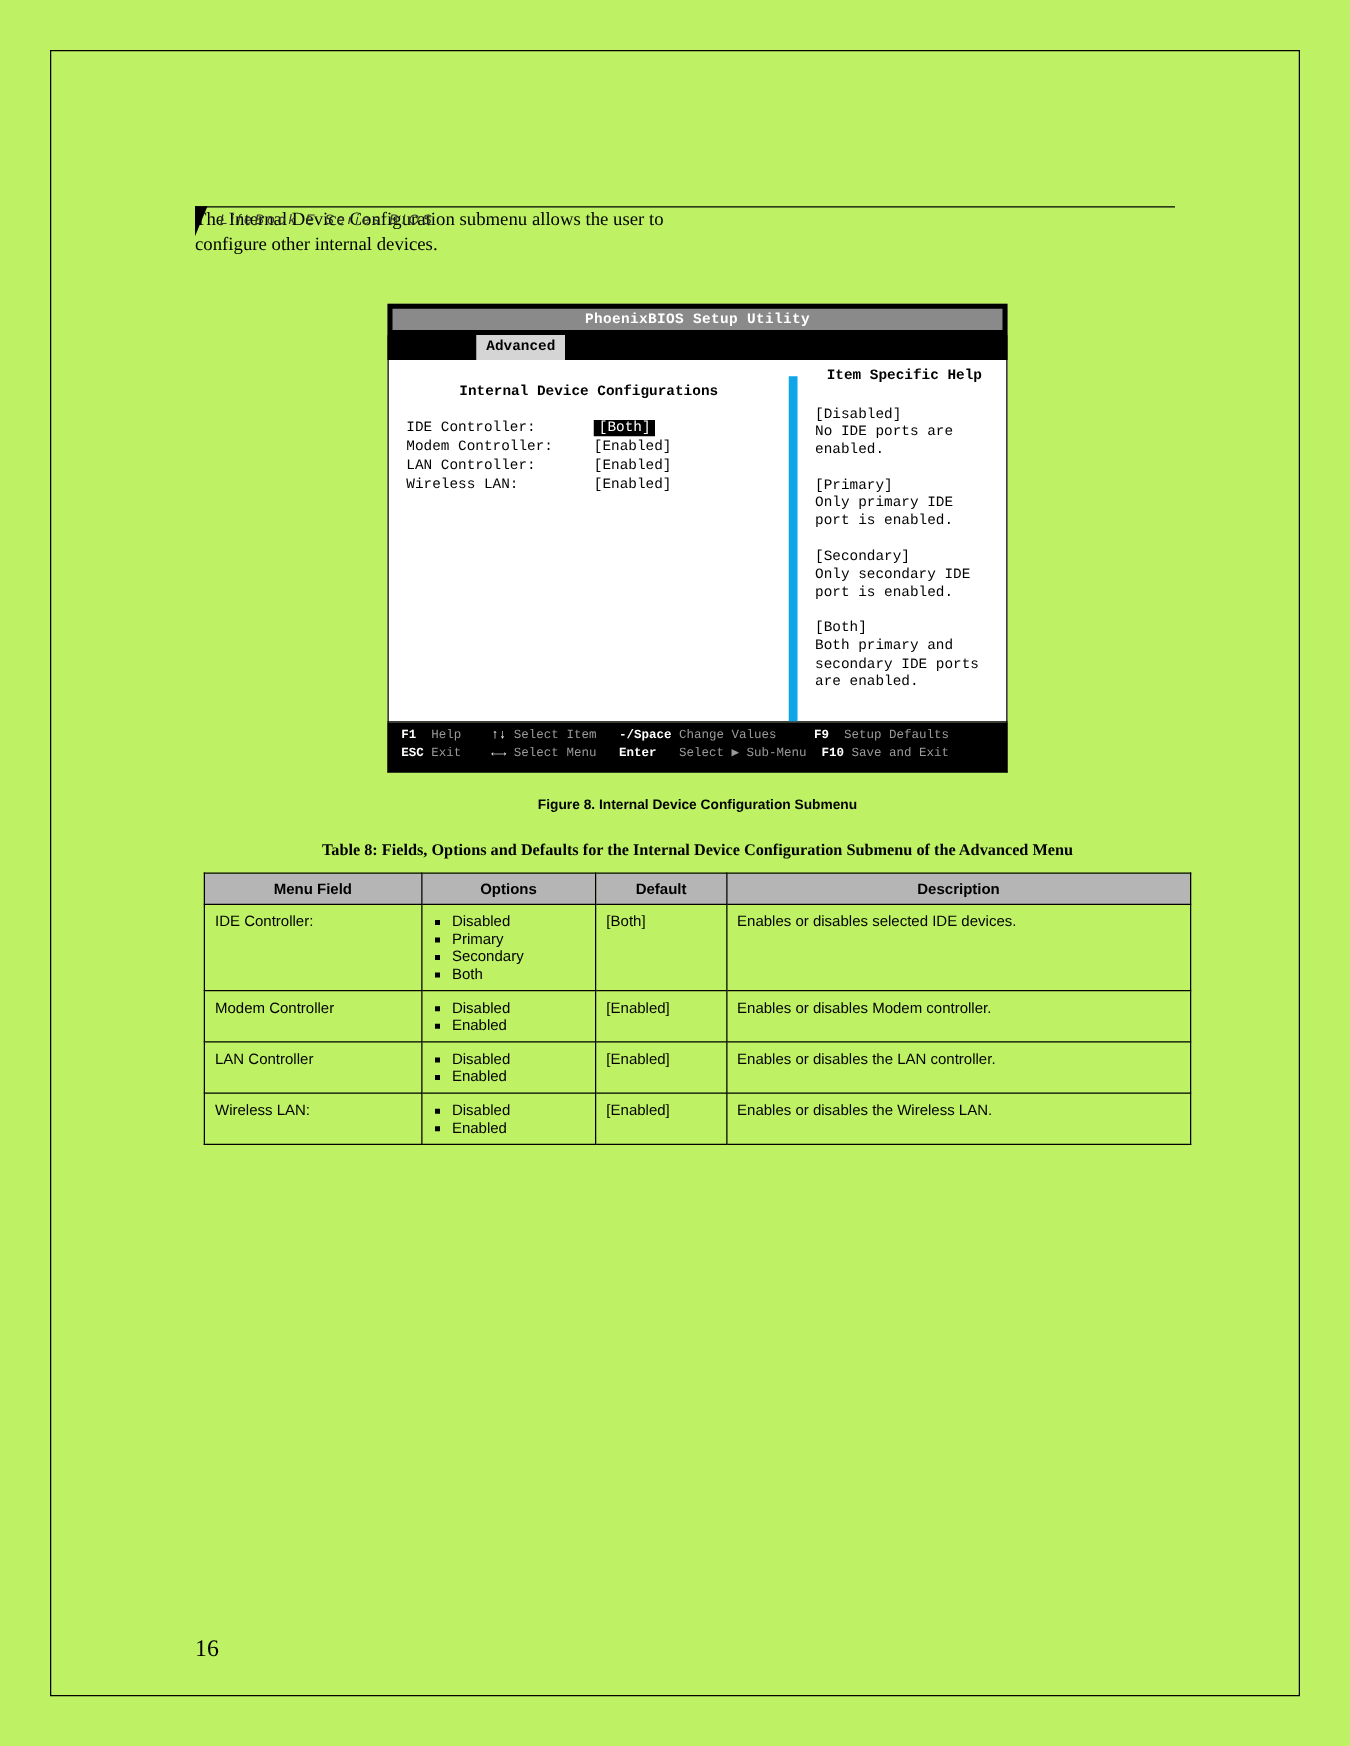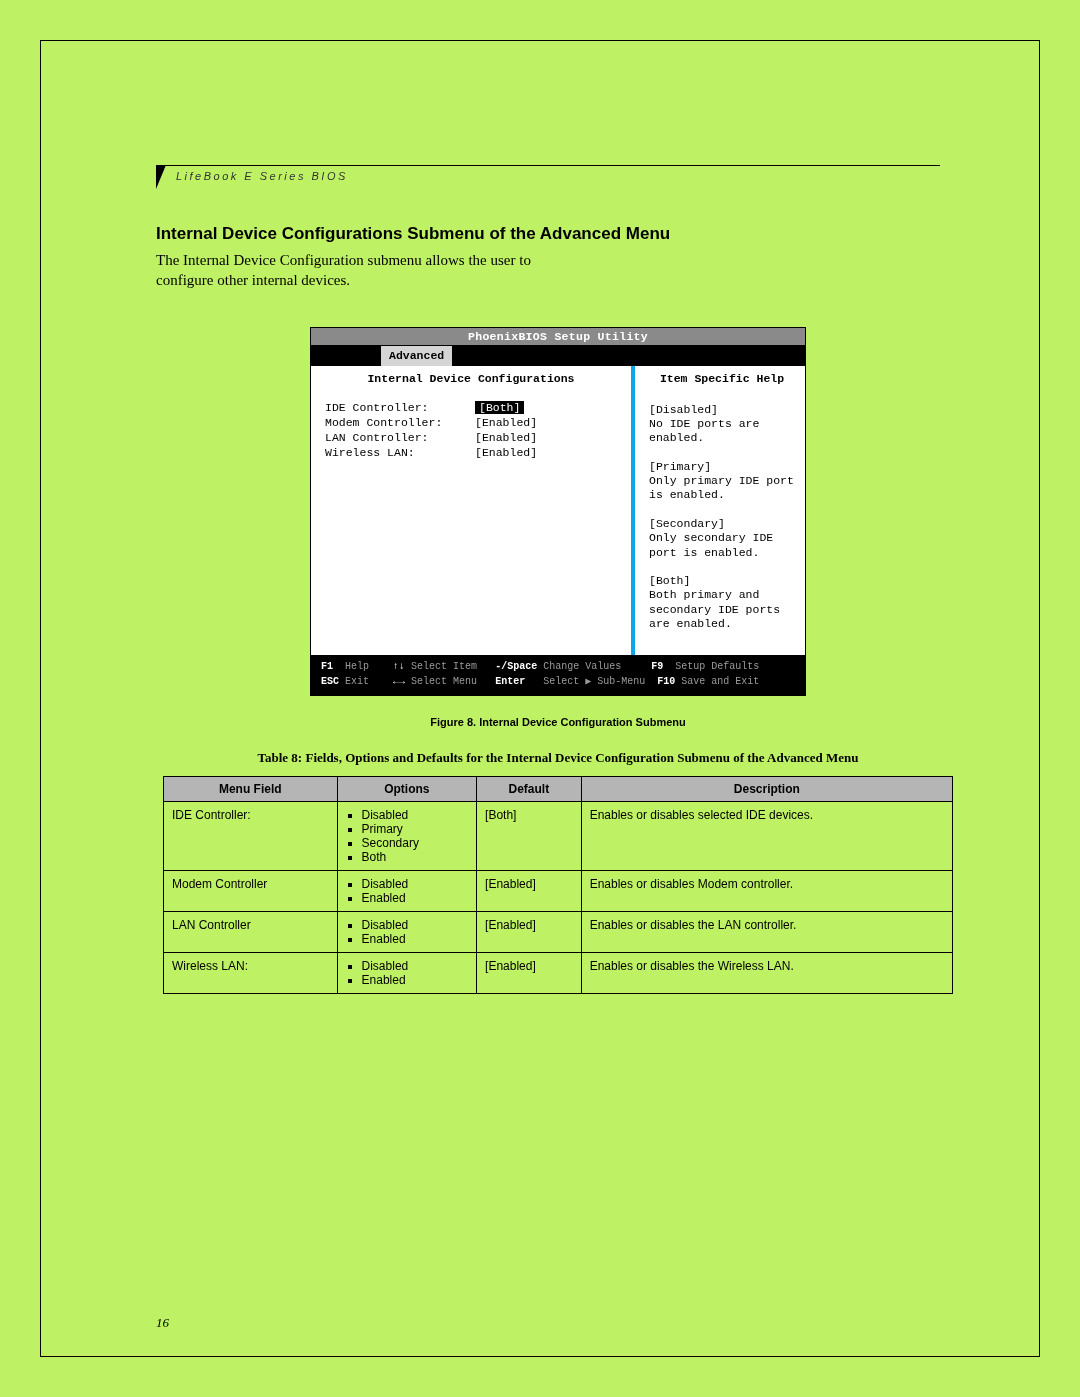--- a/index.html
+++ b/index.html
@@ -59,21 +59,21 @@
   
   .bios {
     width: 496px;
     margin: 36px auto 0 auto;
     font-family: "Courier New", monospace;
     font-size: 11.5px;
     color: #000;
   }
   .bios-top {
     background: #8a8a8a;
-    border: 1px solid #000000;
+    border: 4px solid #000000;
     text-align: center;
     color: #fff;
     font-weight: bold;
     padding: 2px 0;
     letter-spacing: 0.3px;
   }
   .bios-menubar {
     display: flex;
     background: #000;
     border-left: 1px solid #000;
@@ -92,22 +92,23 @@
     text-align: center;
   }
   .bios-body {
     display: flex;
     border: 1px solid #000;
     border-top: 0;
     background: #fff;
   }
   .bios-left {
     flex: 0 0 320px;
-    border-right: 4px solid #0ea5e9;
+    border-right: 7px solid #0ea5e9;
     padding: 0;
+    margin-top: 13px;
   }
   .bios-subtitle {
     text-align: center;
     font-weight: bold;
     padding: 6px 0 16px 0;
   }
   .bios-settings {
     padding: 0 10px 120px 14px;
   }
   .bset {
@@ -181,43 +182,41 @@
   }
   table.opts td.options ul {
     margin: 0;
     padding-left: 16px;
     list-style: square;
   }
   .page-number {
     position: absolute;
     bottom: 66px;
     left: 156px;
-    font-style: italic;
-    font-size: 13px;
+    font-size: 19px;
   }
   .page-border {
     position: absolute;
     left: 40px;
     right: 40px;
     top: 40px;
     bottom: 40px;
     border: 1px solid #000;
     pointer-events: none;
   }
 </style>
 </head>
 <body>
 
 <div class="page">
   <div class="page-border"></div>
   <div class="hdr-rule"></div>
   <div class="hdr-mark"></div>
   <div class="hdr-text">LifeBook E Series BIOS</div>
 
-  <h2 class="section-title">Internal Device Configurations Submenu of the Advanced Menu</h2>
   <div class="body-text">The Internal Device Configuration submenu allows the user to configure other internal devices.</div>
 
   <div class="bios">
     <div class="bios-top">PhoenixBIOS Setup Utility</div>
     <div class="bios-menubar">
       <div class="pad"></div>
       <div class="tab">Advanced</div>
     </div>
     <div class="bios-body">
       <div class="bios-left">

